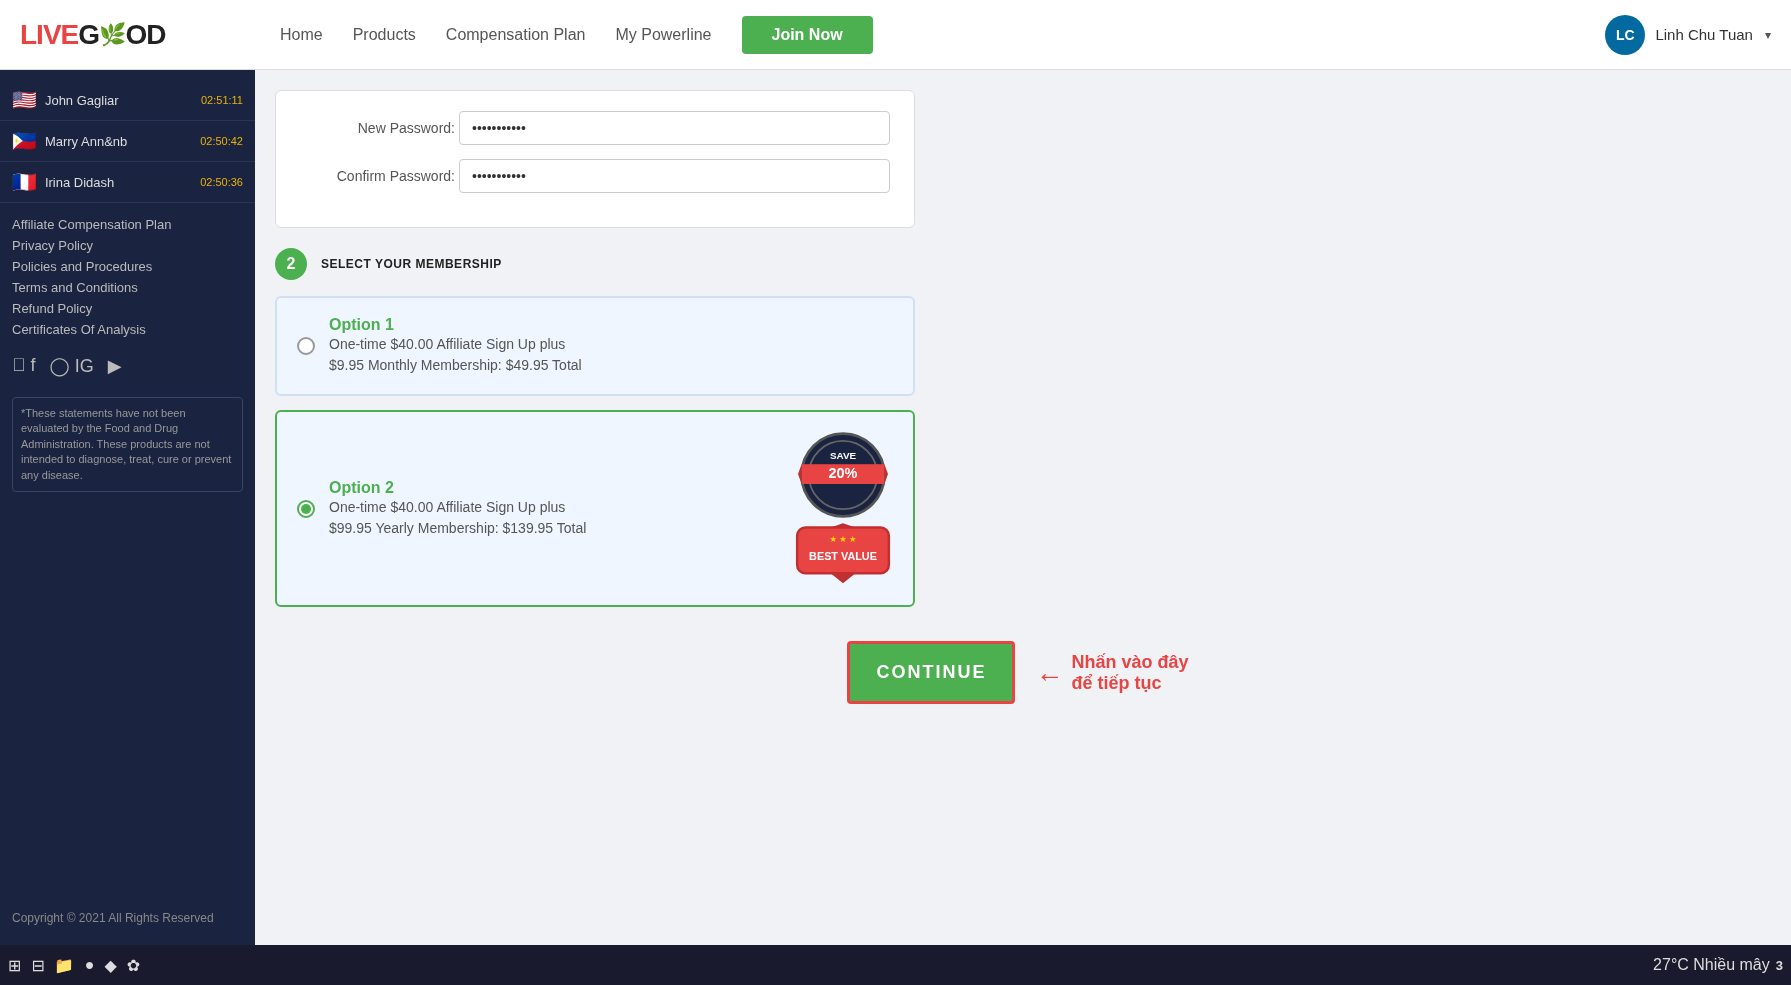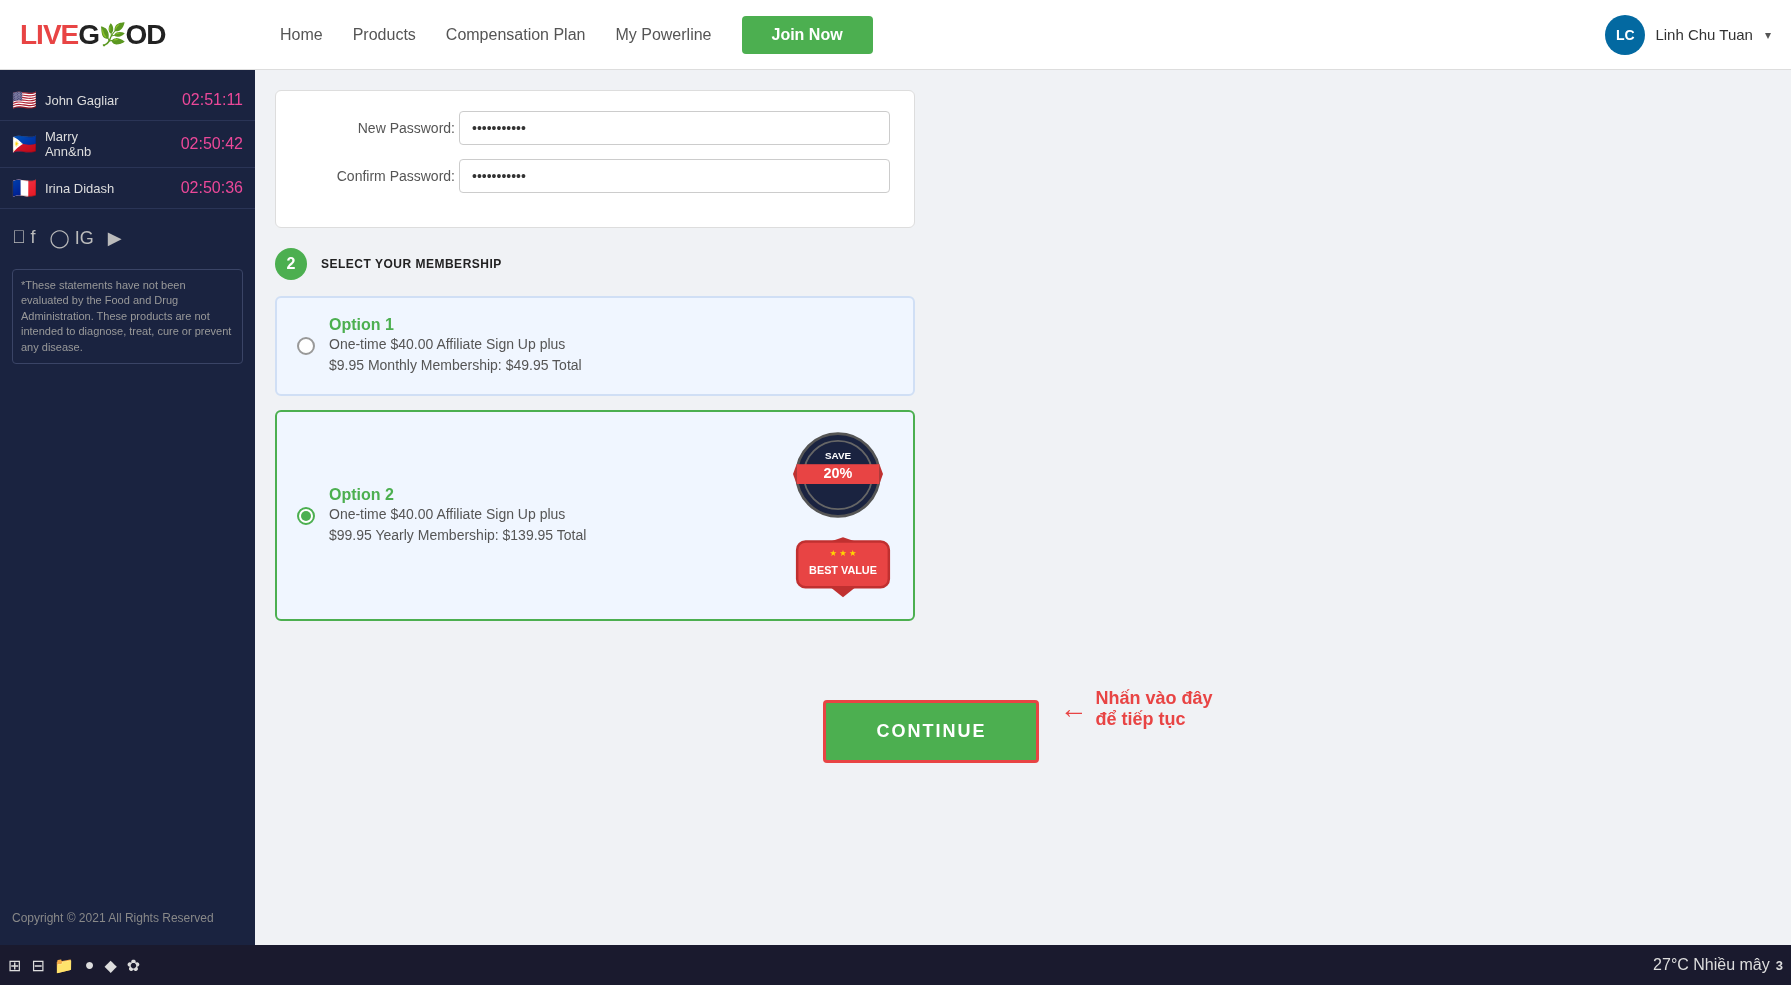--- a/index.html
+++ b/index.html
@@ -94,21 +94,21 @@
       display: flex;
       align-items: center;
       gap: 8px;
       padding: 8px 12px;
       font-size: 13px;
       color: #ddd;
       border-bottom: 1px solid #2a3456;
     }
     .flag-icon { font-size: 20px; }
     .sidebar-user-name { flex: 1; }
-    .sidebar-user-time { color: #ec4899; font-size: 16px; margin-left: 48px; }
+    .sidebar-user-time { color: #eab308; font-size: 11px; margin-left: 48px; }
     .sidebar-links {
       padding: 14px 12px 0;
       display: flex;
       flex-direction: column;
       gap: 6px;
     }
     .sidebar-link {
       color: #bbb;
       font-size: 13px;
       text-decoration: none;
@@ -257,21 +257,22 @@
     }
     .option-desc {
       color: #555;
       font-size: 14px;
       line-height: 1.5;
       flex: 1;
     }
     .badges-container {
       display: flex;
       flex-direction: column;
-      gap: 16px;
+      align-items: center;
+      gap: 2px;
       margin-left: 20px;
     }
 
     
     .continue-area {
       width: 100%;
       display: flex;
       align-items: center;
       justify-content: center;
       padding: 20px 0 10px;
@@ -279,27 +280,26 @@
     }
     .continue-wrapper {
       display: flex;
       align-items: center;
       gap: 20px;
     }
     .btn-continue {
       background: #4caf50;
       color: #fff;
       border: 3px solid #e84444;
-      padding: 18px 50px;
+      padding: 18px 26px;
       font-size: 18px;
       font-weight: bold;
       letter-spacing: 2px;
       border-radius: 4px;
       cursor: pointer;
-      margin-top: 45px;
     }
     .arrow-annotation {
       display: flex;
       align-items: center;
       gap: 8px;
     }
     .red-arrow {
       color: #e84444;
       font-size: 28px;
       font-weight: bold;
@@ -380,20 +380,28 @@
       <span class="sidebar-user-name">Marry Ann&amp;nb</span>
       <span class="sidebar-user-time">02:50:42</span>
     </div>
 
     <div class="sidebar-user-row">
       <span class="flag-icon">🇫🇷</span>
       <span class="sidebar-user-name">Irina Didash</span>
       <span class="sidebar-user-time">02:50:36</span>
     </div>
 
+    <div class="sidebar-links">
+      <a class="sidebar-link">Affiliate Compensation Plan</a>
+      <a class="sidebar-link">Privacy Policy</a>
+      <a class="sidebar-link">Policies and Procedures</a>
+      <a class="sidebar-link">Terms and Conditions</a>
+      <a class="sidebar-link">Refund Policy</a>
+      <a class="sidebar-link">Certificates Of Analysis</a>
+    </div>
 
     <div class="sidebar-social">
       <span class="social-icon"> f</span>
       <span class="social-icon">◯ IG</span>
       <span class="social-icon">▶</span>
     </div>
 
     <div class="sidebar-disclaimer">*These statements have not been evaluated by the Food and Drug Administration.
 
 These products are not intended to diagnose, treat, cure or prevent any disease.</div>

